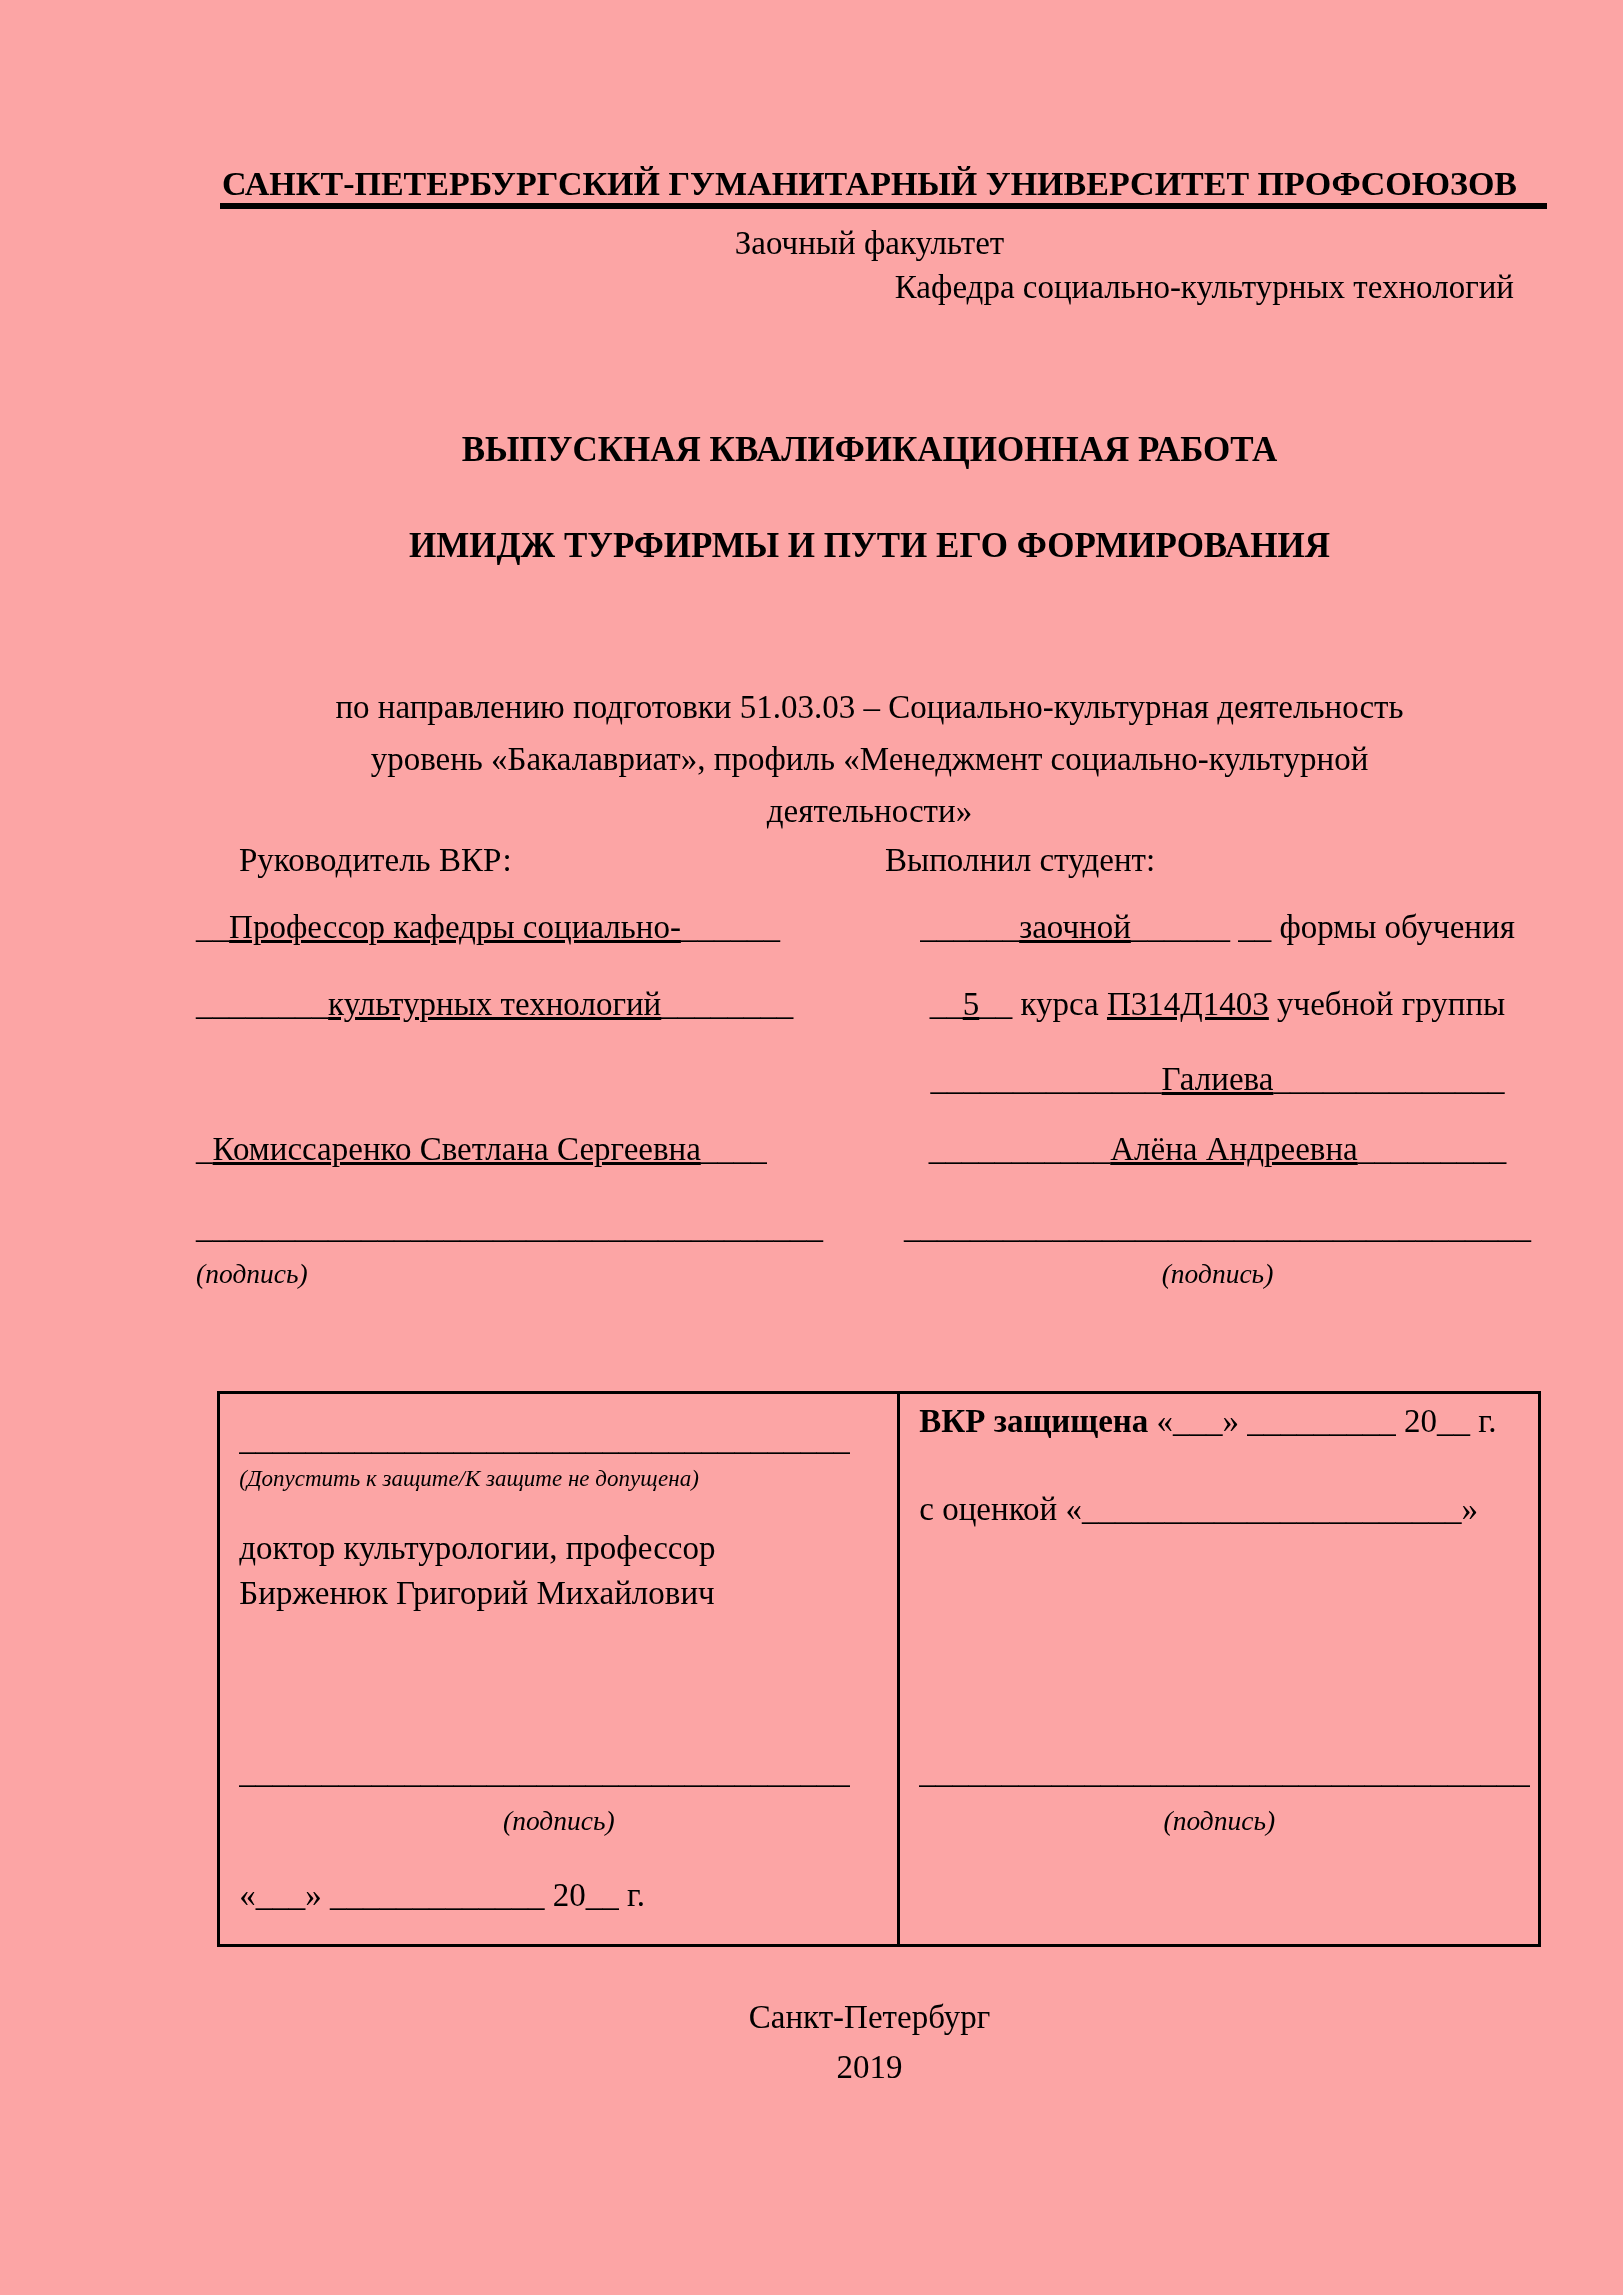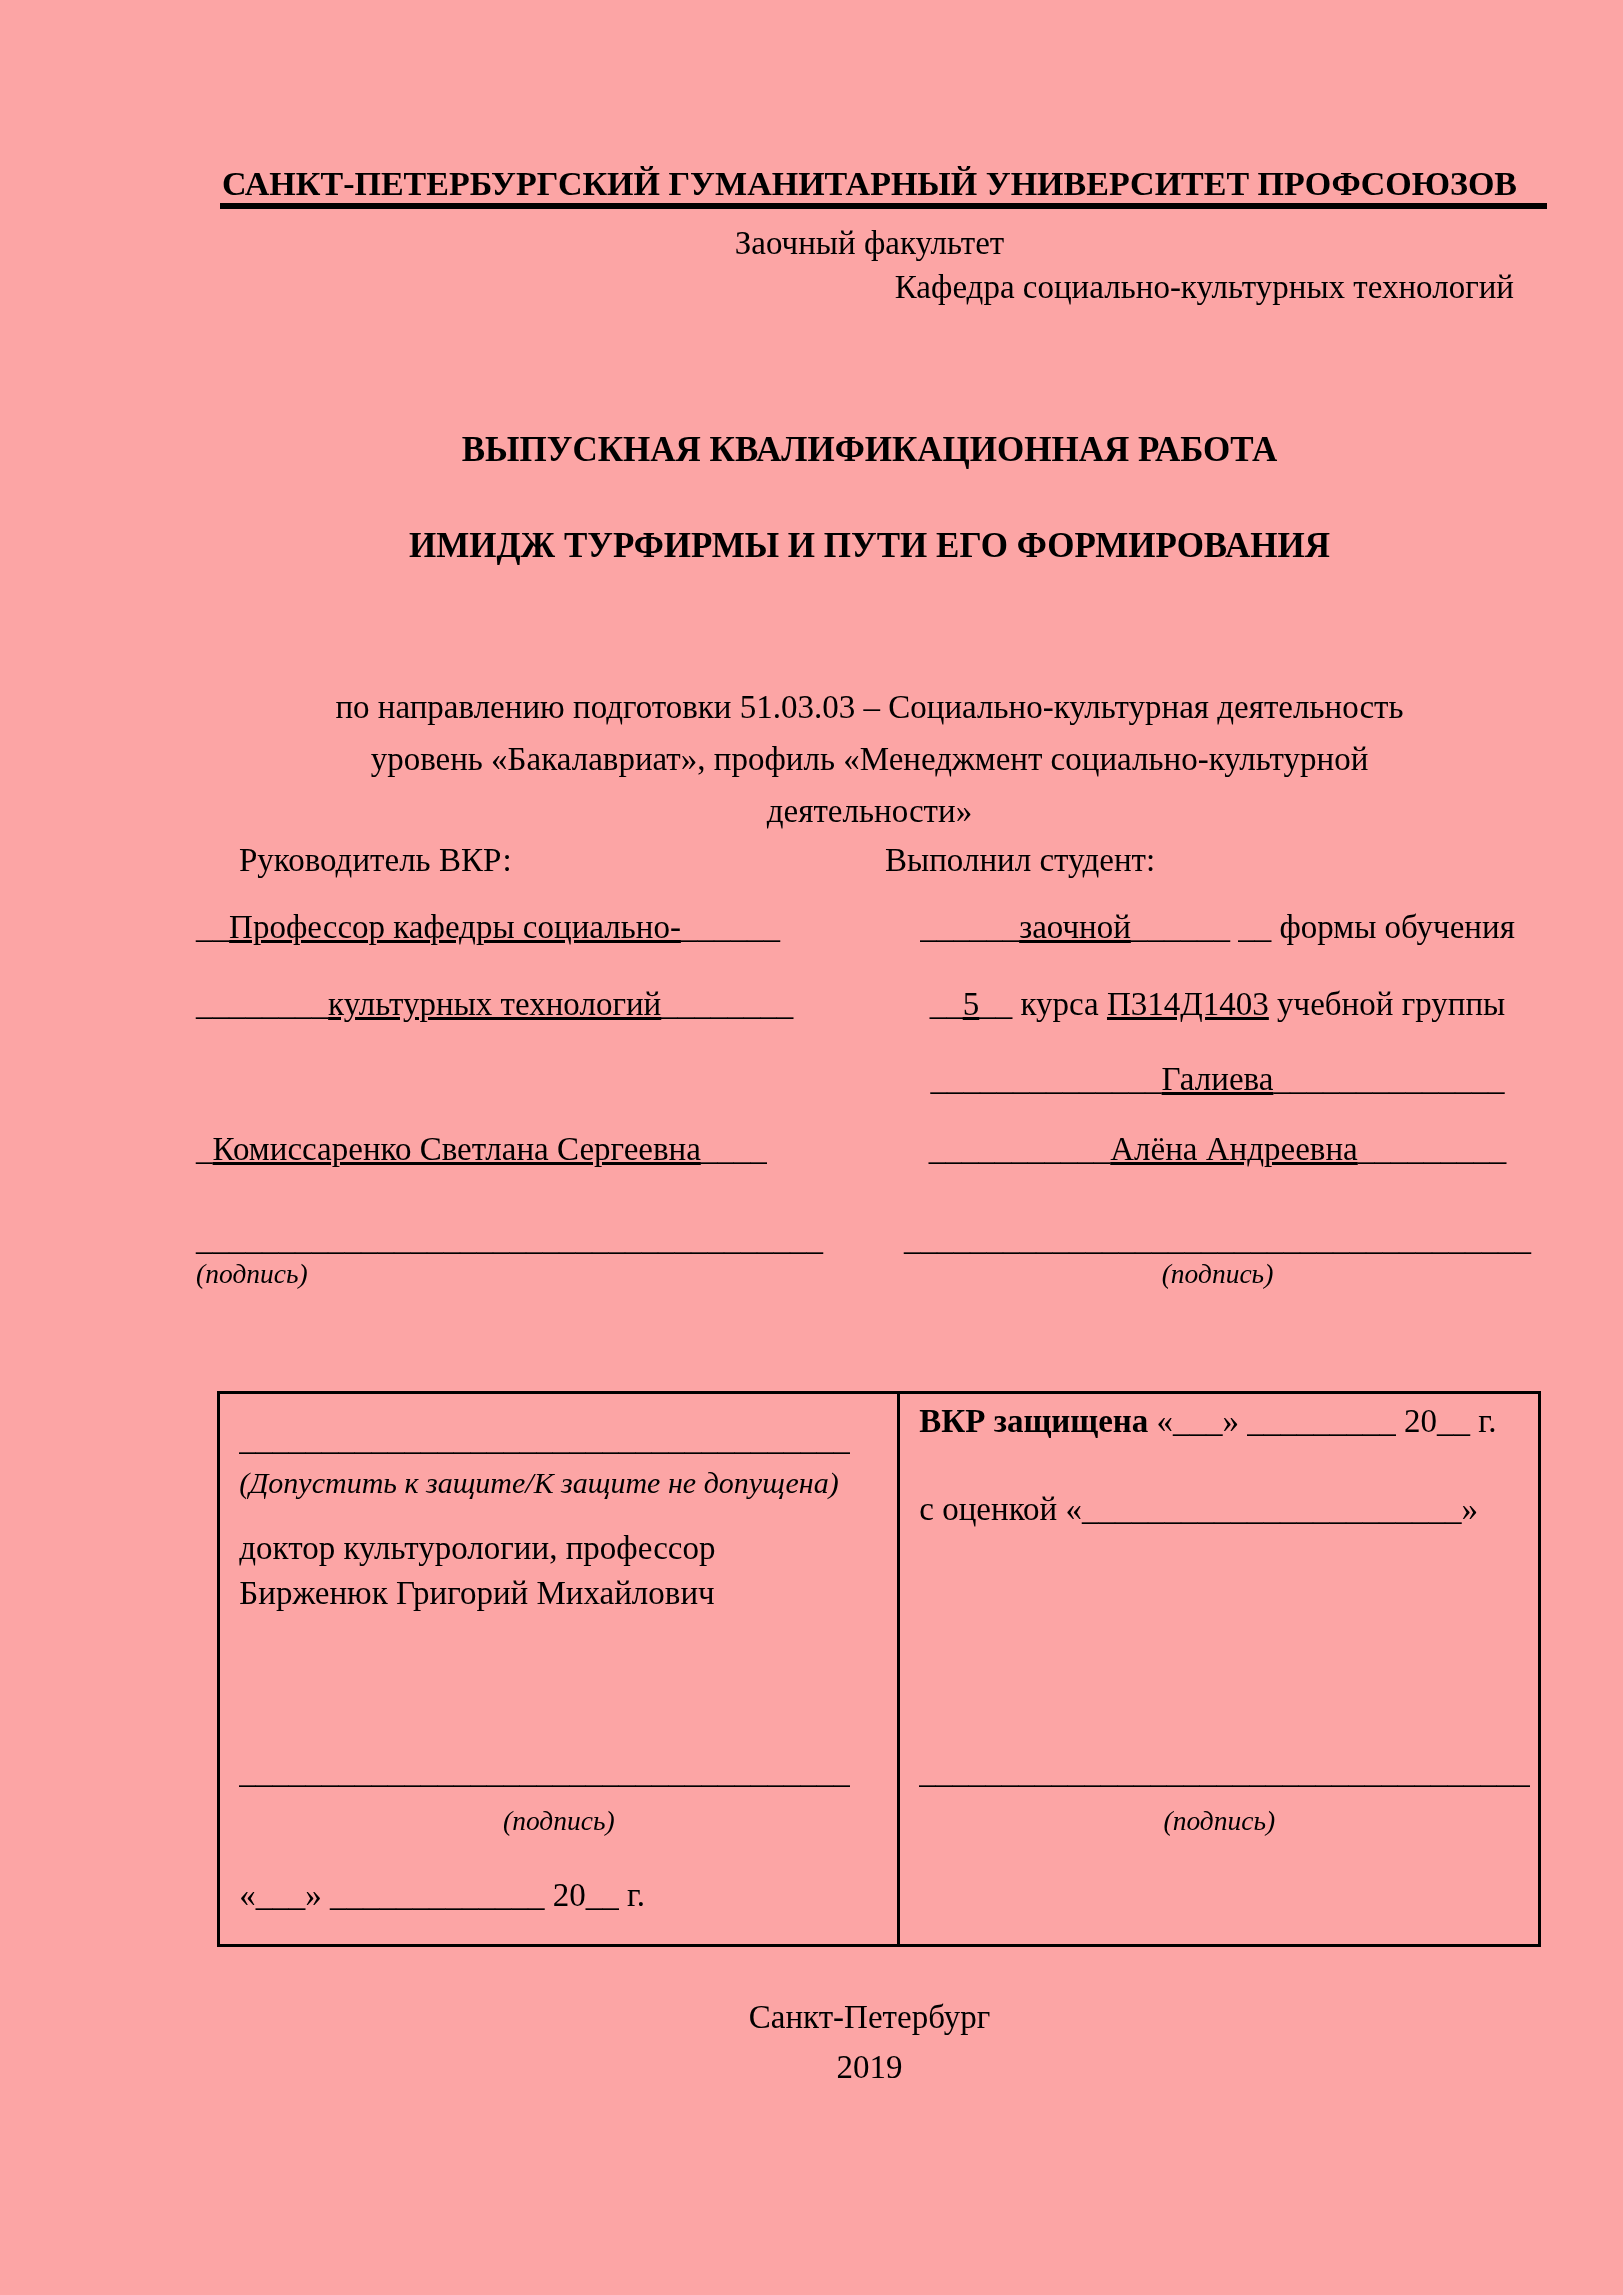--- a/index.html
+++ b/index.html
@@ -46,34 +46,34 @@
   .col-label { top: 842px; white-space: nowrap; }
   .sup-label { left: 39px; }
   .stu-label { left: 685px; }
 
   .sup-col { left: -3.9px; width: 644px; text-align: left; white-space: nowrap; }
   .stu-col { left: 683px; width: 669px; text-align: center; white-space: nowrap; }
   .row1 { top: 909px; }
   .row2 { top: 986px; }
   .row3 { top: 1061px; }
   .row4 { top: 1131px; }
-  .row5 { top: 1209px; margin-top: 12px; }
+  .row5 { top: 1209px; }
   .sig-caption { top: 1258px; font-style: italic; font-size: 27.5px; }
 
   .approval-box {
     top: 1391px; left: 17.3px; width: 1324px; height: 556px;
     border: 3.1px solid #000000; box-sizing: border-box;
     display: flex;
   }
   .box-cell { position: relative; height: 100%; }
   .box-cell-left { width: 680px; border-right: 3.1px solid #000000; box-sizing: border-box; }
   .box-cell-right { flex: 1; }
   .cell-pad { left: 19px; white-space: nowrap; }
   .bl-blank { top: 27px; }
-  .bl-caption { top: 72px; font-style: italic; font-size: 30px; }
+  .bl-caption { top: 72px; font-style: italic; font-size: 23px; }
   .bl-names { top: 132px; line-height: 45px; text-align: left; }
   .bl-sig { top: 360px; }
   .bl-sigcap { top: 411px; left: 0; width: 100%; text-align: center; font-style: italic; font-size: 27.5px; }
   .bl-date { top: 483px; }
   .br-defended { top: 9.4px; }
   .br-grade { top: 97px; }
   .br-names { top: 163px; line-height: 45px; text-align: left; }
 
   .footer-city { top: 1999px; left: 0; width: 100%; }
   .footer-year { top: 2049px; left: 0; width: 100%; }

